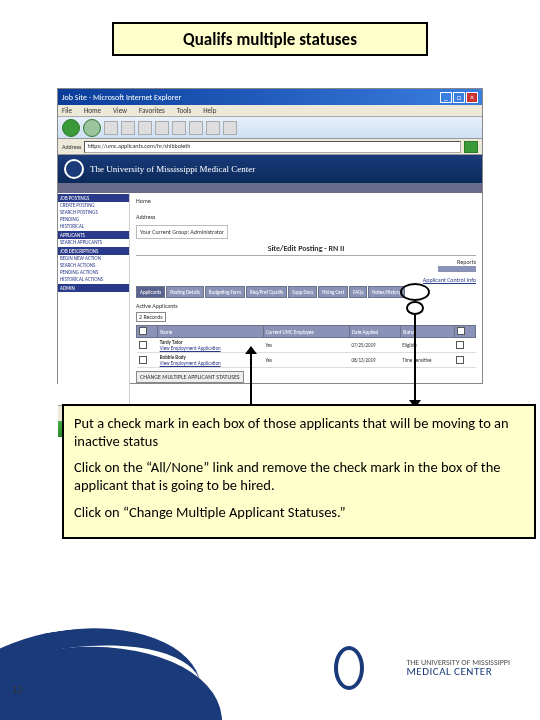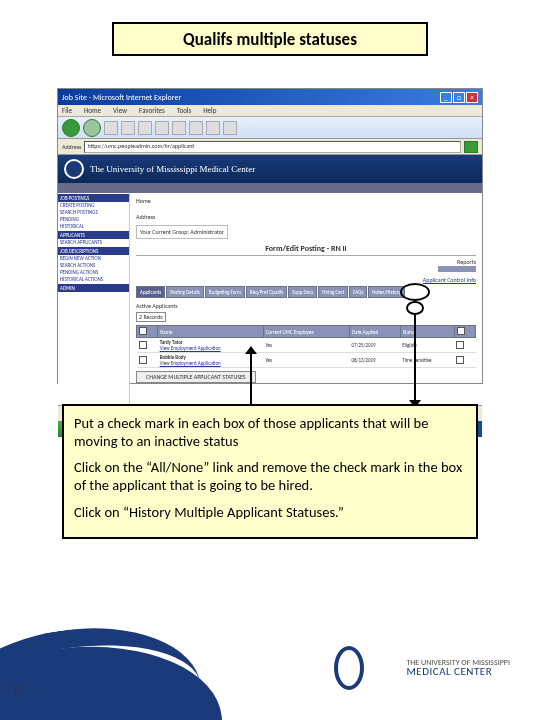--- a/index.html
+++ b/index.html
@@ -141,21 +141,21 @@
     border: 1px solid #6a728a;
   }
   .tab.active { background: #5a6290; }
   .active-label { margin-top: 4px; font-size: 6px; color: #333; }
   .countbox { border: 1px solid #888; display: inline-block; padding: 0 2px; font-size: 6px; margin-top: 2px; }
   .apptable { margin-top: 3px; width: 100%; border-collapse: collapse; font-size: 5px; }
   .apptable th { background: #8a92b8; color: #fff; padding: 1px 2px; border: 1px solid #6a728a; font-weight: normal; text-align: left; }
   .apptable td { padding: 1px 2px; border-bottom: 1px solid #ddd; }
   .apptable .name { color: #2a3a8a; text-decoration: underline; }
   .apptable .cb { width: 8px; height: 8px; border: 1px solid #555; display: inline-block; background: #fff; }
-  .chg-btn { background: #eee; border: 1px solid #888; padding: 1px 9px; font-size: 6px; margin-top: 3px; display: inline-block; }
+  .chg-btn { background: #eee; border: 1px solid #888; padding: 1px 3px; font-size: 6px; margin-top: 3px; display: inline-block; }
   .ie-status {
     height: 16px;
     background: #ece9d8;
     border-top: 1px solid #999;
     display: flex;
     align-items: center;
     font-size: 6px;
     padding: 0 4px;
     gap: 6px;
   }
@@ -176,21 +176,21 @@
     position: absolute;
     border: 2px solid #000;
     border-radius: 50%;
     background: transparent;
   }
   .arrow-line { position: absolute; background: #000; }
   .instr-box {
     position: absolute;
     left: 62px;
     top: 404px;
-    width: 416px;
+    width: 474px;
     background: #ffffcc;
     border: 2px solid #000;
     padding: 8px 10px;
     font-size: 14.5px;
     line-height: 1.25;
   }
   .instr-box p { margin-bottom: 8px; }
   .footer-swoosh {
     position: absolute;
     left: -60px;
@@ -270,21 +270,21 @@
     <span class="tb-icon"></span>
     <span class="tb-icon"></span>
     <span class="tb-icon"></span>
     <span class="tb-icon"></span>
     <span class="tb-icon"></span>
     <span class="tb-icon"></span>
   </div>
 
   <div class="ie-addrbar">
     <span>Address</span>
-    <span class="addrfld">https://umc.peopleadmin.com/hr/applicant</span>
+    <span class="addrfld">https://umc.applicants.com/hr/shibboleth</span>
     <span class="go"></span>
   </div>
 
   <div class="banner">
     <span class="logo-o"></span>
     <span>The University of Mississippi Medical Center</span>
   </div>
   <div class="tiny-nav"></div>
 
   <div class="page-body">
@@ -303,21 +303,21 @@
       <div class="sect-i">HISTORICAL ACTIONS</div>
       <div class="sect-h">ADMIN</div>
     </div>
 
     <div class="pg-main">
       <div class="user-row">
         <span>Home</span>
         <span>Address</span>
       </div>
       <span class="groupbox">Your Current Group: Administrator</span>
-      <div class="view-title">Form/Edit Posting - RN II</div>
+      <div class="view-title">Site/Edit Posting - RN II</div>
       <div class="hr"></div>
       <div class="reports">
         <span>Reports</span><br>
         <span class="bar"></span>
       </div>
       <div class="ctrl-link">Applicant Control Info</div>
 
       <div class="tabrow">
         <span class="tab active">Applicants</span>
         <span class="tab">Posting Details</span>
@@ -390,21 +390,21 @@
 <div class="circle-annot" style="left:406px; top:301px; width:18px; height:14px;"></div>
 <div class="arrow-line" style="left:414px; top:314px; width:2px; height:90px;"></div>
 <div class="arrow-line" style="left:250px; top:350px; width:2px; height:54px;"></div>
 
 <div style="position:absolute; left:409px; top:400px; width:0; height:0; border-left:6px solid transparent; border-right:6px solid transparent; border-top:8px solid #000;"></div>
 <div style="position:absolute; left:245px; top:346px; width:0; height:0; border-left:6px solid transparent; border-right:6px solid transparent; border-bottom:8px solid #000;"></div>
 
 <div class="instr-box">
   <p>Put a check mark in each box of those applicants that will be moving to an inactive status</p>
   <p>Click on the “All/None” link and remove the check mark in the box of the applicant that is going to be hired.</p>
-  <p>Click on “History Multiple Applicant Statuses.”</p>
+  <p>Click on “Change Multiple Applicant Statuses.”</p>
 </div>
 
 <div class="footer-swoosh2"></div>
 <div class="footer-swoosh"></div>
 
 <div class="footer-logo">
   <span class="ring"></span>
   <span class="txt">
     <span>THE UNIVERSITY OF MISSISSIPPI</span><br>
     <span class="big">MEDICAL CENTER</span>

